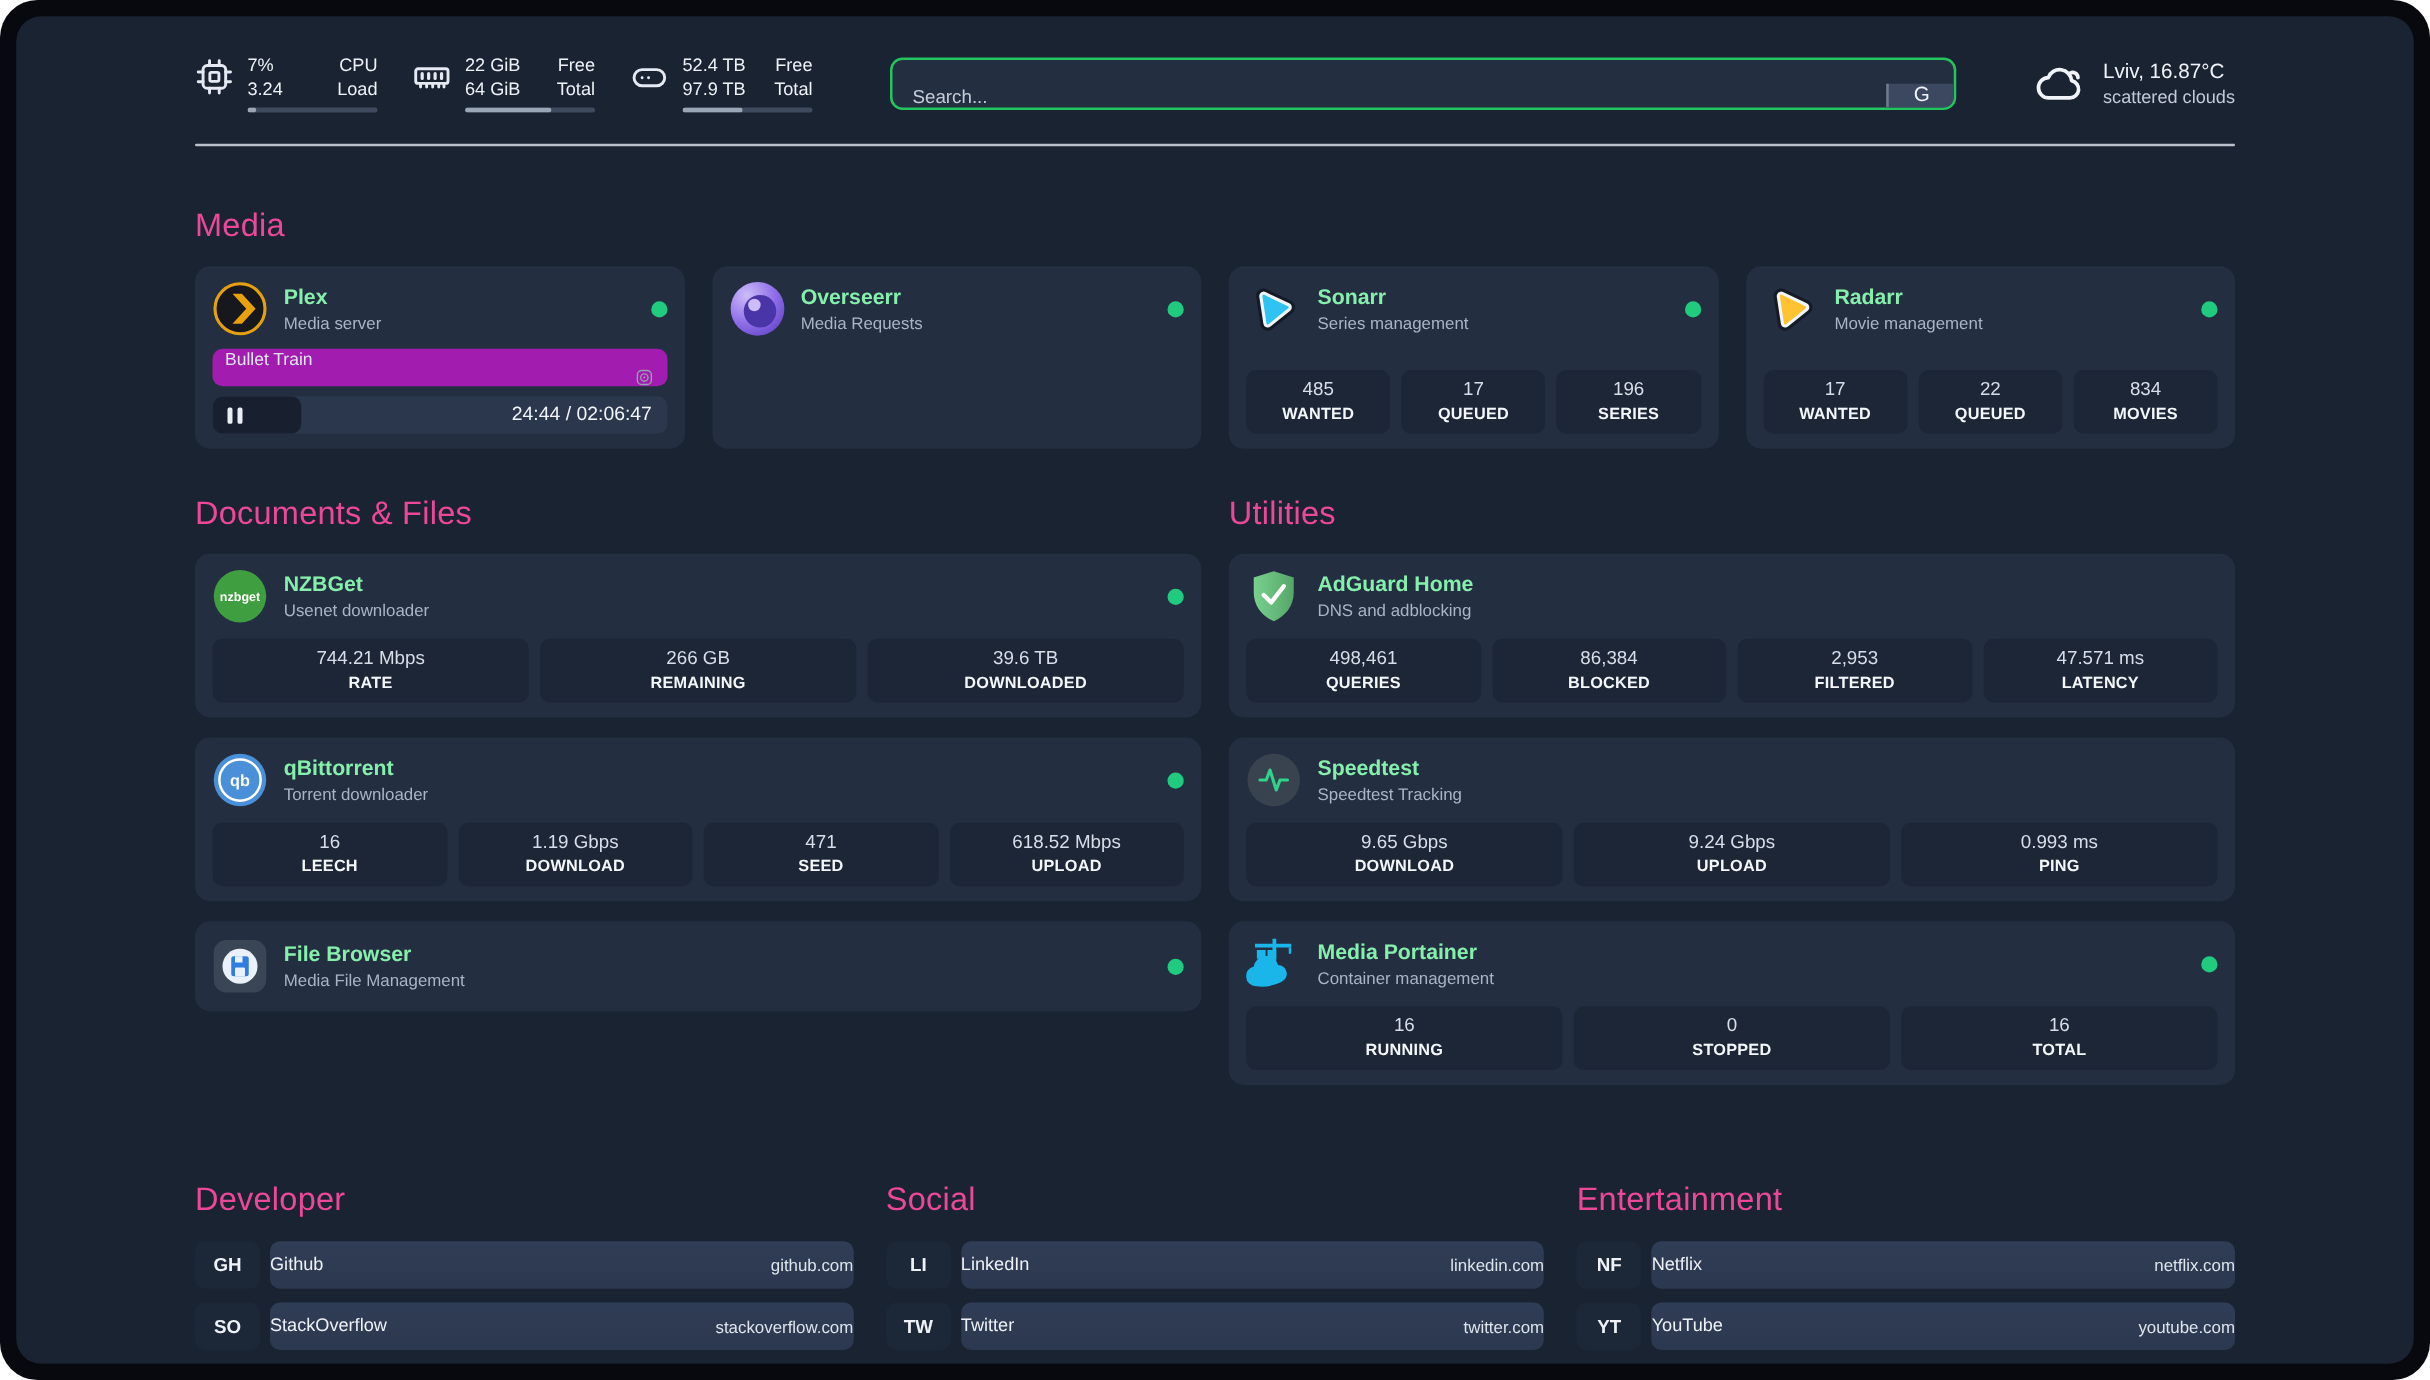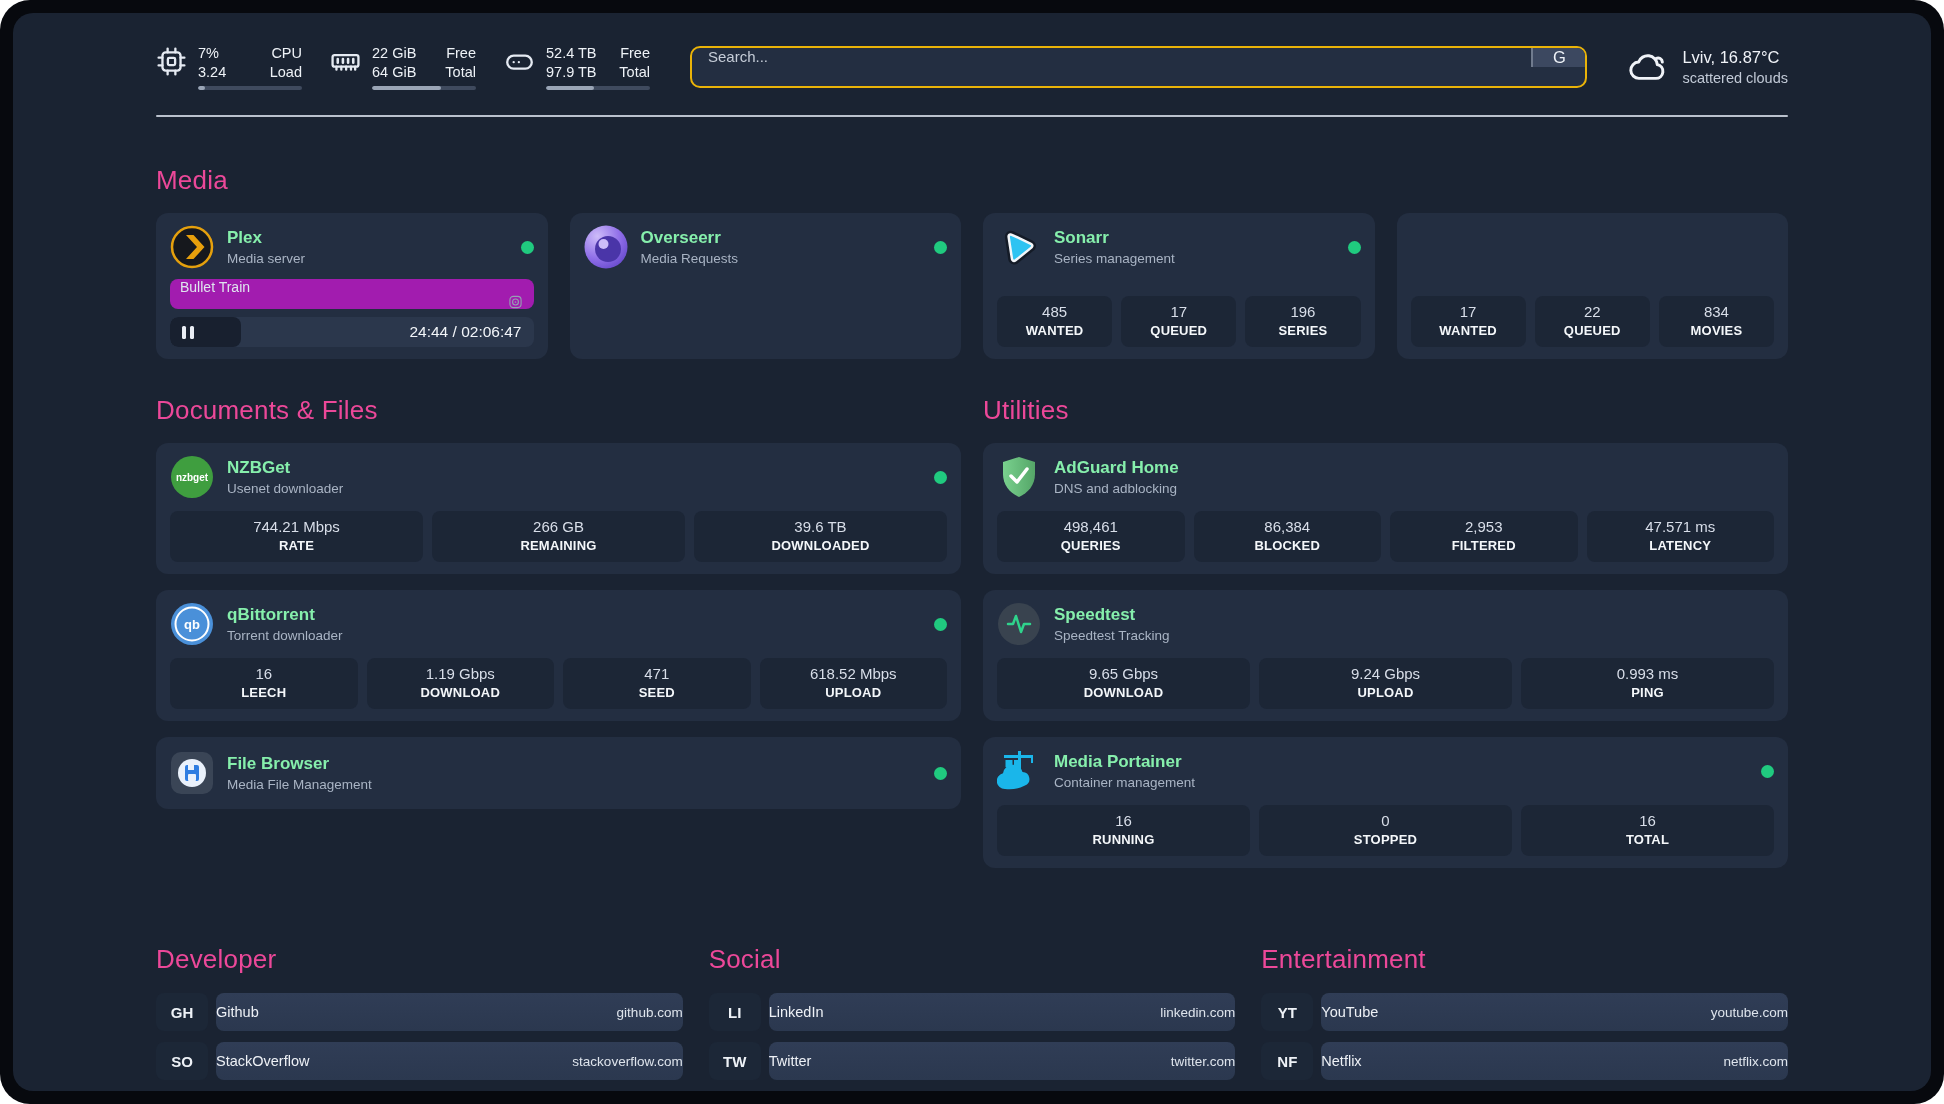--- a/index.html
+++ b/index.html
@@ -12,21 +12,21 @@
   .sysstats{display:flex;gap:28px;align-items:center;}
   .sysstat{display:flex;gap:11px;align-items:flex-start;}
   .sysstat .sicon{width:31px;height:31px;color:#e5eaf2;margin-top:2px;flex:none;}
   .ss-body{display:flex;flex-direction:column;min-width:104px;}
   .ss-row{display:flex;justify-content:space-between;gap:16px;}
   .ss-vals div,.ss-labs div{font-size:14.5px;line-height:18.5px;color:#eef2f7;}
   .ss-labs{text-align:right;}
   .ss-bar{margin-top:5px;height:4px;border-radius:2px;background:#3f4a5e;overflow:hidden;}
   .ss-fill{height:100%;background:#9aa5b6;border-radius:2px;}
 
-  .search{flex:1;display:flex;align-items:flex-start;height:42px;margin:0 40px;border:2px solid #eab308;border-radius:10px;background:#232e41;overflow:hidden;box-sizing:border-box;}
+  .search{flex:1;display:flex;align-items:flex-end;height:42px;margin:0 62px;border:2px solid #22c55e;border-radius:10px;background:#232e41;overflow:hidden;box-sizing:border-box;}
   .search input{flex:1;background:transparent;border:none;outline:none;color:#dfe4ec;font-size:15px;padding:0 16px;font-family:inherit;}
   .search input::placeholder{color:#c6cdd8;opacity:1;}
   .gbtn{width:52px;display:flex;align-items:center;justify-content:center;background:#3c4860;border-left:2px solid #707b8e;color:#eef2f7;font-size:16.5px;cursor:pointer;}
 
   .weather{display:flex;align-items:center;gap:13px;}
   .weather .wicon{width:42px;height:42px;color:#f0f3f8;flex:none;}
   .w-loc{font-size:16.5px;color:#f0f3f8;}
   .w-cond{font-size:14.5px;color:#c2cad7;margin-top:3px;}
 
   .divider{height:2px;background:#c8cfda;opacity:.92;margin-top:20px;border-radius:1px;}
@@ -255,20 +255,34 @@
               <div class="lab">QUEUED</div>
             </div>
         <div class="stat">
               <div class="val">196</div>
               <div class="lab">SERIES</div>
             </div>
       </div>
     </div>
 
     <div class="card">
+      <div class="card-head">
+        <svg class="logo" viewBox="0 0 44 44">
+          <g transform="rotate(-6 22 22)">
+            <polygon points="15,11 33,22 16,33" fill="none" stroke="#141b27" stroke-width="12" stroke-linejoin="round"></polygon>
+            <polygon points="15,11 33,22 16,33" fill="none" stroke="#f2f5f8" stroke-width="7" stroke-linejoin="round"></polygon>
+            <polygon points="15,11 33,22 16,33" fill="#ffc230" stroke="#ffc230" stroke-width="2" stroke-linejoin="round"></polygon>
+          </g>
+        </svg>
+        <div class="meta">
+          <div class="title">Radarr</div>
+          <div class="subtitle">Movie management</div>
+        </div>
+        <span class="dot"></span>
+      </div>
       <div class="stats">
         <div class="stat">
               <div class="val">17</div>
               <div class="lab">WANTED</div>
             </div>
         <div class="stat">
               <div class="val">22</div>
               <div class="lab">QUEUED</div>
             </div>
         <div class="stat">
@@ -505,34 +519,34 @@
         <div class="bm-bar">
               <span class="bm-name">Twitter</span>
               <span class="bm-url">twitter.com</span>
             </div>
       </div>
     </div>
 
     <div>
       <div class="section-title bm-title">Entertainment</div>
       <div class="bm-row">
+        <div class="bm-abbr">NF</div>
+        <div class="bm-bar">
+              <span class="bm-name">Netflix</span>
+              <span class="bm-url">netflix.com</span>
+            </div>
+      </div>
+      <div class="bm-row">
         <div class="bm-abbr">YT</div>
         <div class="bm-bar">
               <span class="bm-name">YouTube</span>
               <span class="bm-url">youtube.com</span>
             </div>
       </div>
       <div class="bm-row">
-        <div class="bm-abbr">NF</div>
-        <div class="bm-bar">
-              <span class="bm-name">Netflix</span>
-              <span class="bm-url">netflix.com</span>
-            </div>
-      </div>
-      <div class="bm-row">
         <div class="bm-abbr">RE</div>
         <div class="bm-bar">
               <span class="bm-name">Reddit</span>
               <span class="bm-url">reddit.com</span>
             </div>
       </div>
     </div>
   </div>
 
 </div>

